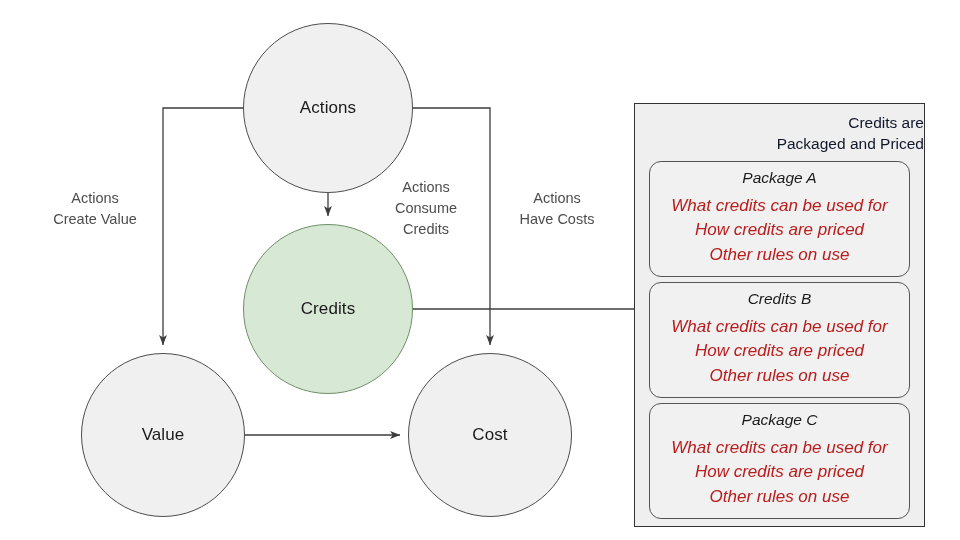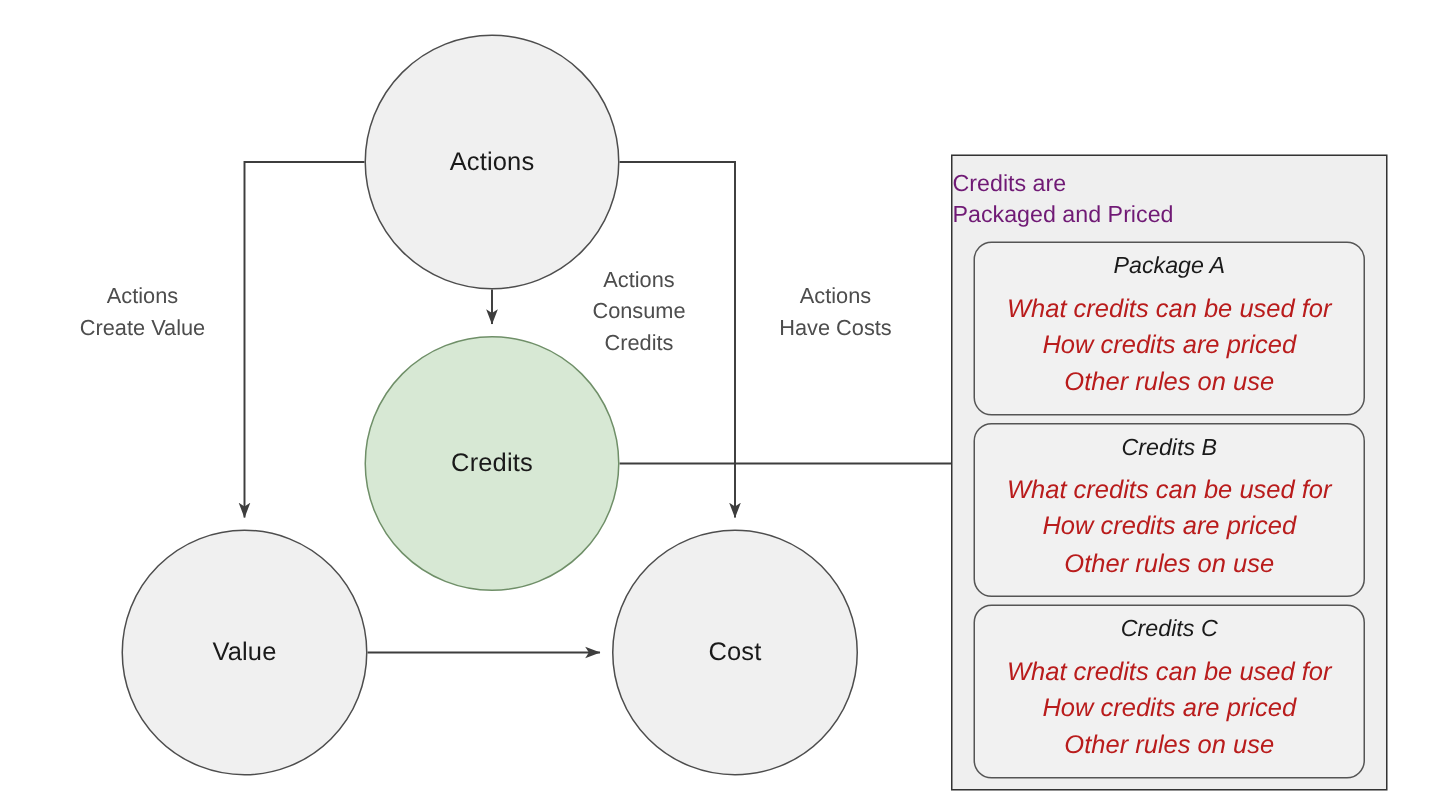--- a/index.html
+++ b/index.html
@@ -90,23 +90,23 @@
   
   #panel {
     position: absolute;
     left: 634px; top: 103px;
     width: 291px; height: 424px;
     box-sizing: border-box;
     background: #efefef;
     border: 1.6px solid #333333;
   }
   #panel-title {
-    text-align: left;
+    text-align: right;
     font-size: 15.5px;
-    color: #701a75;
+    color: #0f172a;
     line-height: 1.38;
     padding-top: 8px;
     white-space: pre-line;
   }
   .package-box {
     box-sizing: border-box;
     margin: 0 14px 5px 14px;
     background: #f1f1f1;
     border: 1.3px solid #555555;
     border-radius: 12px;
@@ -201,21 +201,21 @@
     </div>
 
     <div class="package-box" id="pkg-b">
       <div class="package-title">Credits B</div>
       <div class="package-body">What credits can be used for
 How credits are priced
 Other rules on use</div>
     </div>
 
     <div class="package-box" id="pkg-c">
-      <div class="package-title">Credits C</div>
+      <div class="package-title">Package C</div>
       <div class="package-body">What credits can be used for
 How credits are priced
 Other rules on use</div>
     </div>
 
   </div>
 
 </div>
 
 </body></html>

